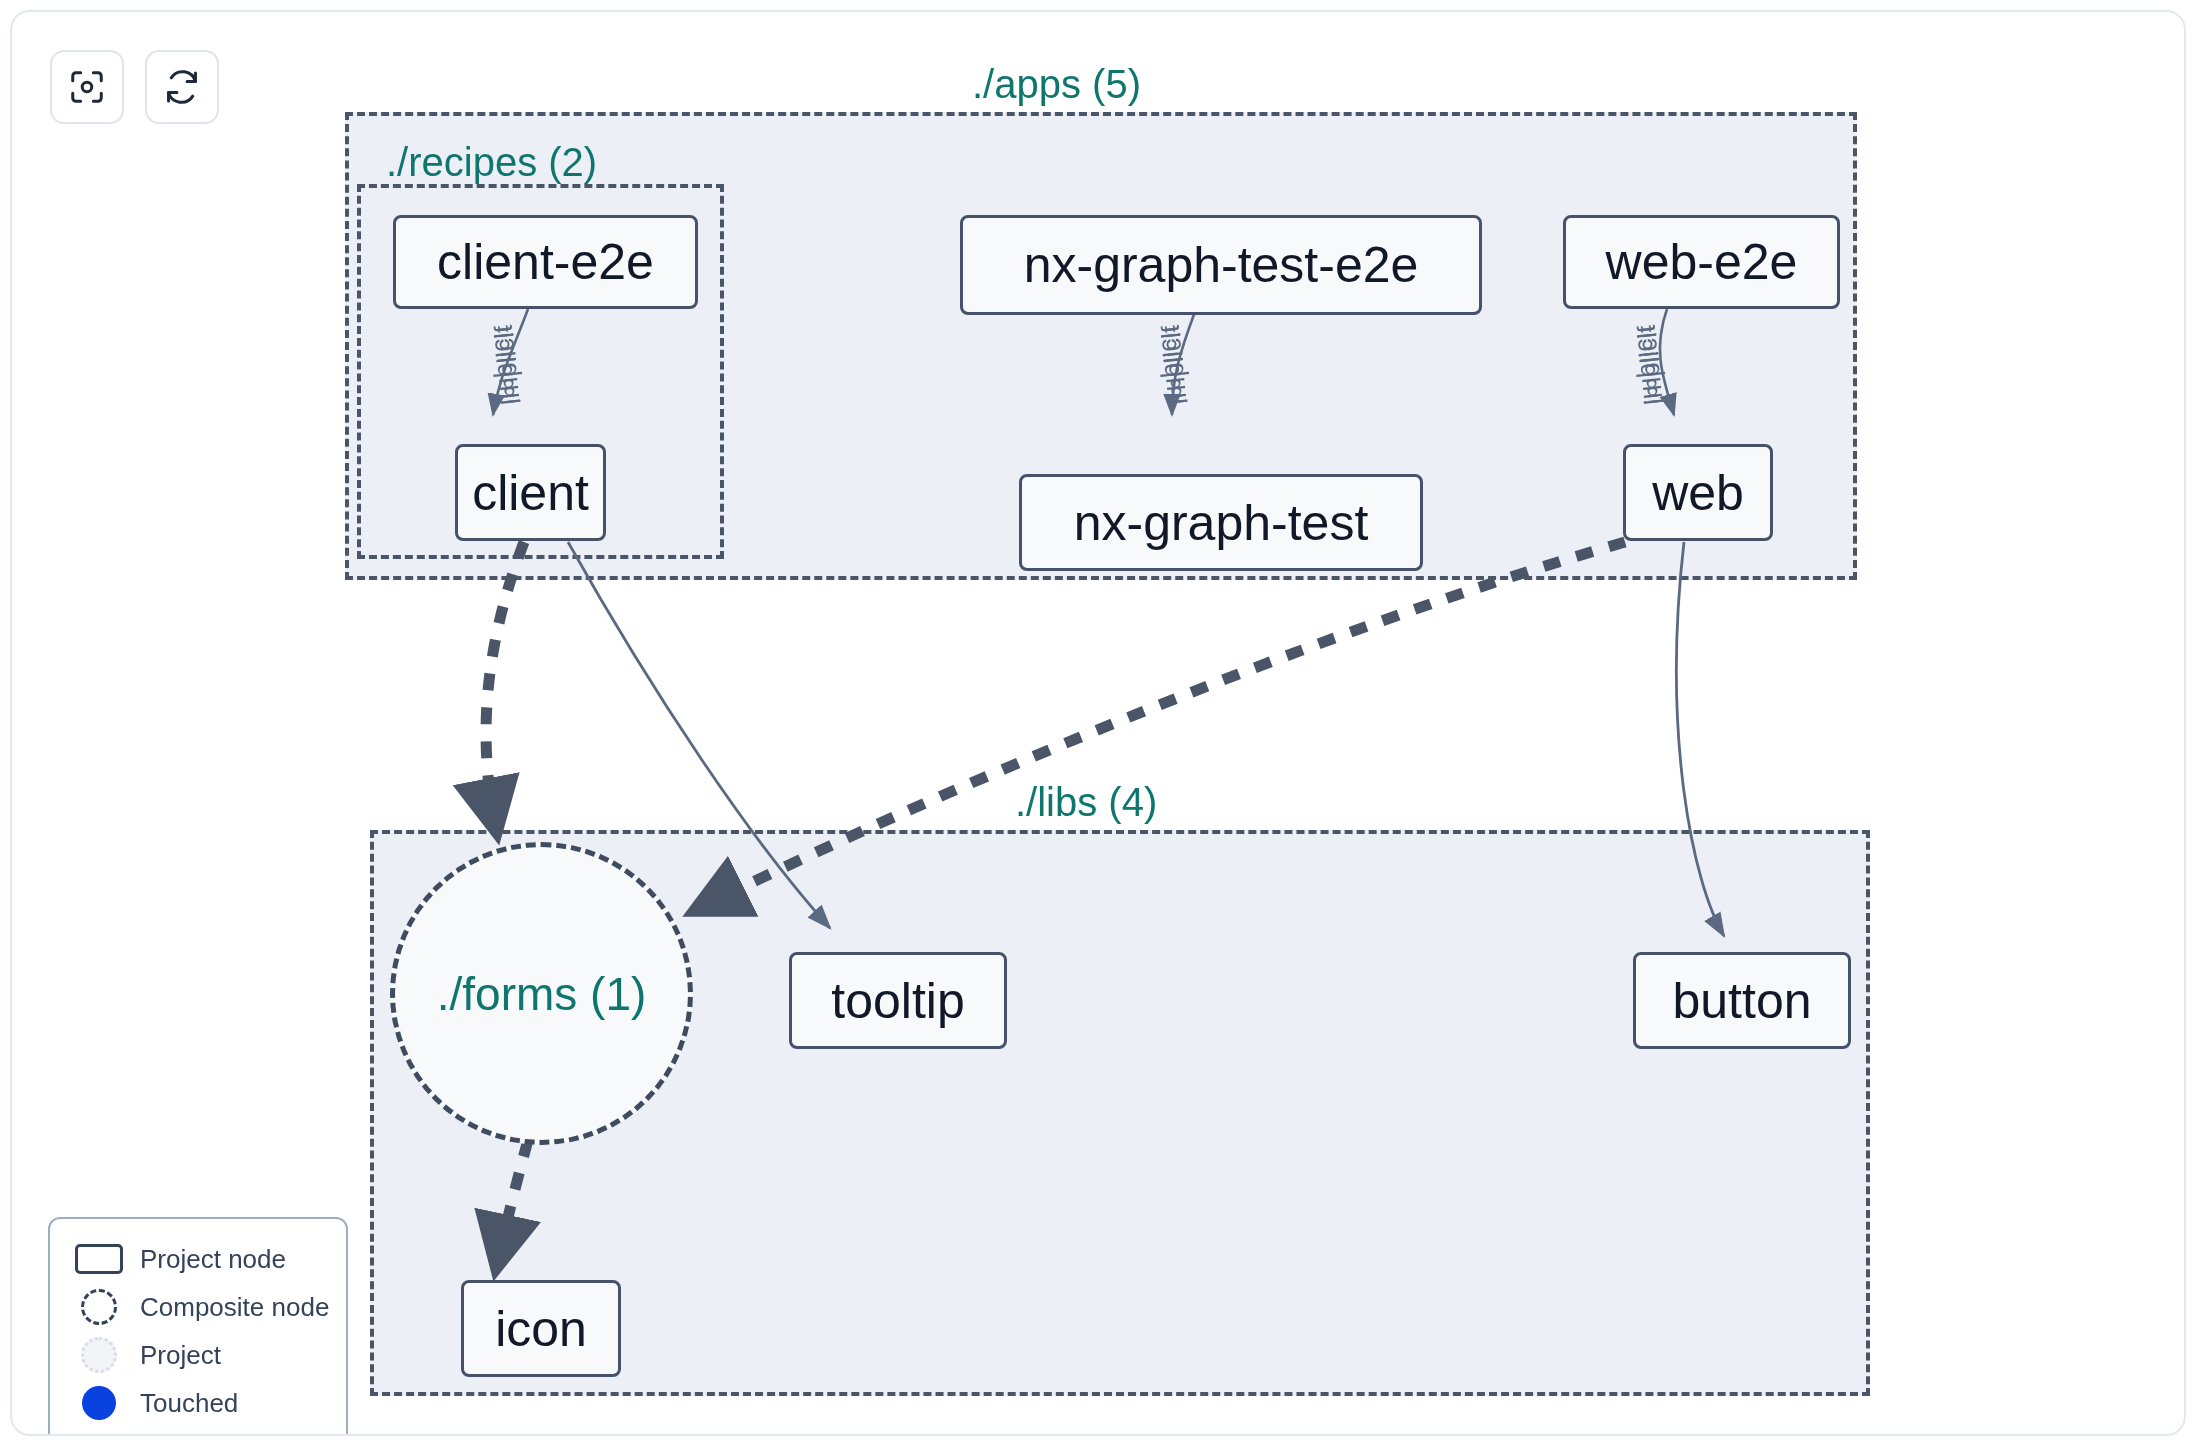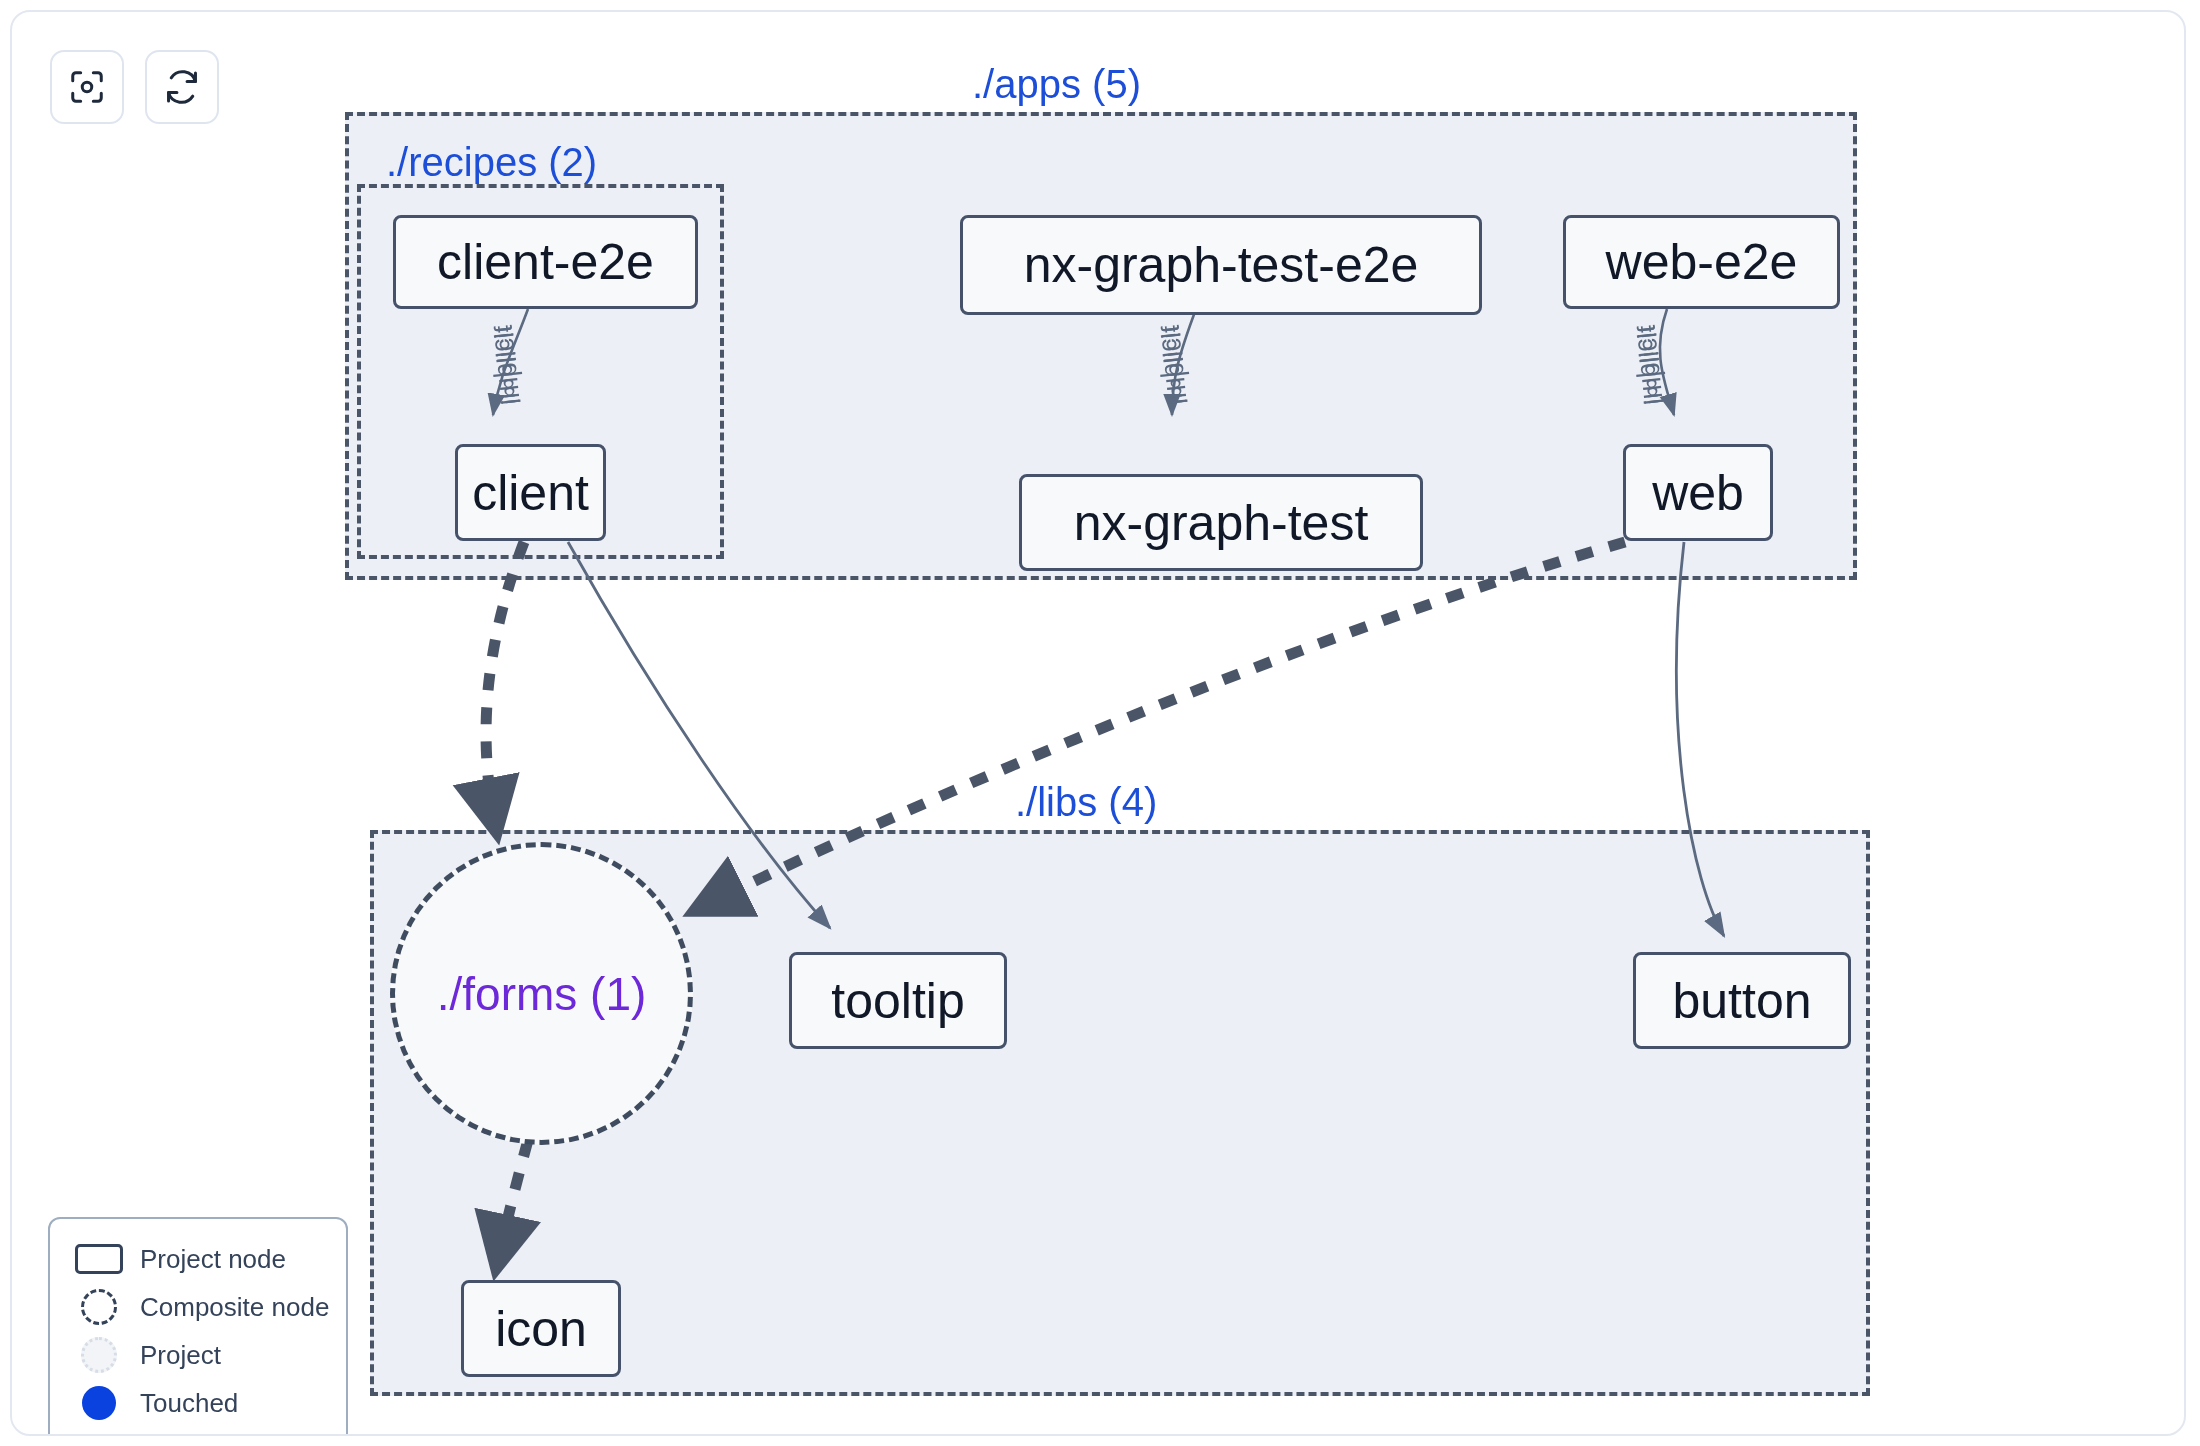--- a/index.html
+++ b/index.html
@@ -23,36 +23,36 @@
   .tbtn svg{display:block;}
   
   #graph{position:absolute;left:0;top:0;width:2176px;height:1426px;}
   #edges{position:absolute;left:0;top:0;width:2176px;height:1426px;pointer-events:none;}
   
   .group{
     position:absolute;box-sizing:border-box;
     background:#eceff5;border:4px dashed #4a5568;
   }
   .group-label{
-    position:absolute;color:#1d4ed8;font-size:40px;white-space:nowrap;
+    position:absolute;color:#0f766e;font-size:40px;white-space:nowrap;
     background:transparent;line-height:1;
   }
   
   .node{
     position:absolute;box-sizing:border-box;
     background:#f7f9fb;border:3px solid #45526a;border-radius:8px;
     display:flex;align-items:center;justify-content:center;
     color:#111827;font-size:50px;white-space:nowrap;cursor:pointer;
   }
   
   .composite{
     position:absolute;box-sizing:border-box;border-radius:50%;
     background:#f7f9fb;border:5px dashed #3f4c5f;
     display:flex;align-items:center;justify-content:center;
-    color:#6d28d9;font-size:46px;white-space:nowrap;cursor:pointer;
+    color:#0f766e;font-size:46px;white-space:nowrap;cursor:pointer;
   }
   
   .edge-label{
     position:absolute;color:#5b6a80;font-size:26px;white-space:nowrap;
     transform-origin:50% 50%;line-height:1;pointer-events:none;
   }
   .edge-label span{display:block;}
   .edge-label .mirror{position:absolute;left:0;top:0;transform:scaleY(-1);}
   
   #legend{

